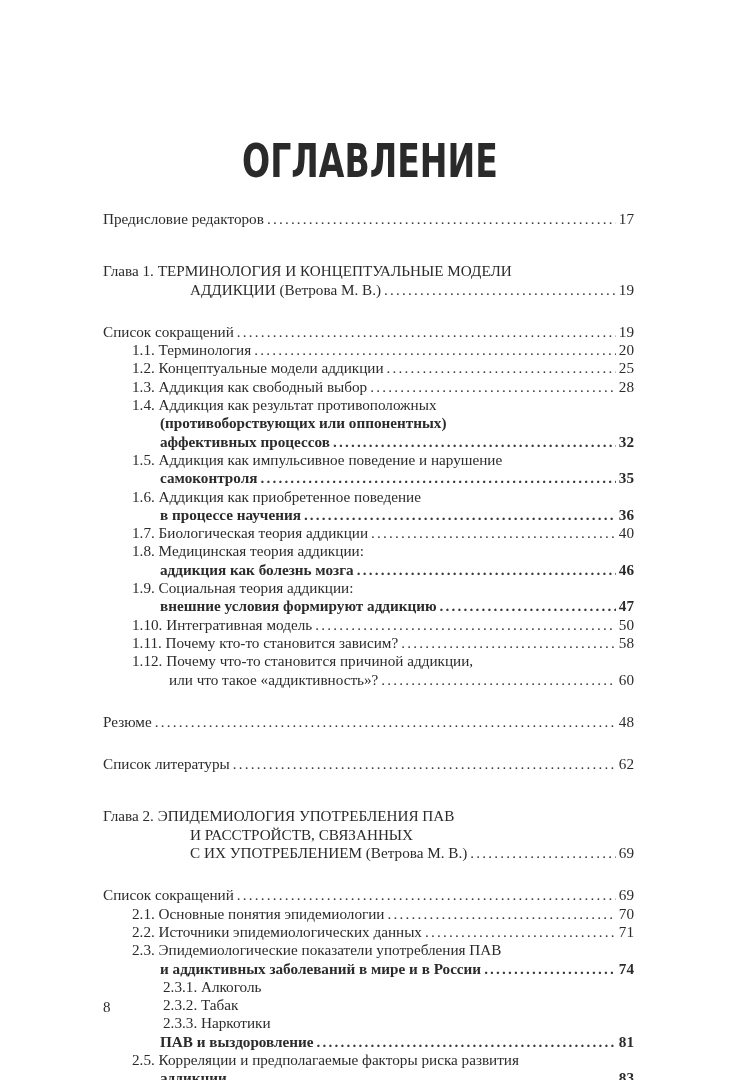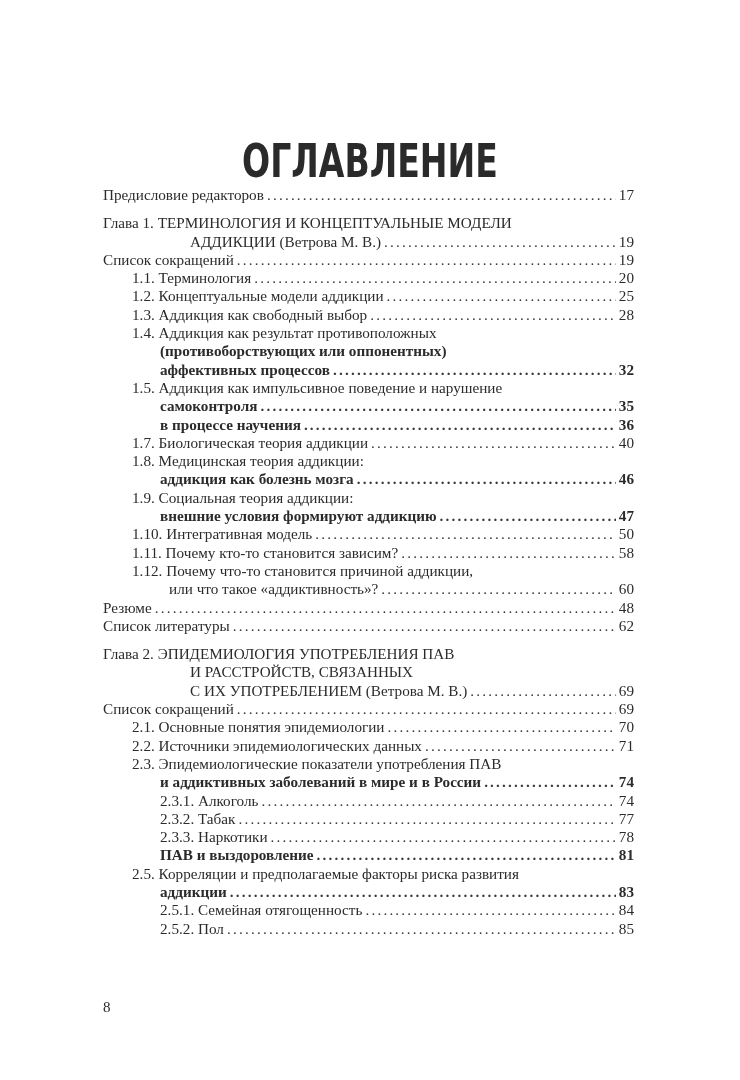--- a/index.html
+++ b/index.html
@@ -13,23 +13,23 @@
     line-height: 56px;
   }
   .toc { position: absolute; left: 103px; top: 186px; width: 531px; font-size: 15.2px; }
   .row { position: relative; height: 18.3px; line-height: 18.3px; white-space: nowrap; }
   .gap { height: 10px; }
   .entry { display: flex; align-items: baseline; }
   .entry .txt { flex: 0 0 auto; background: #fff; }
   .entry .dots { flex: 1 1 auto; overflow: hidden; white-space: nowrap; margin: 0 3px; letter-spacing: 2.2px; color: #3a3a3a; }
   .entry .dots::before { content: "................................................................................................................................................................................"; }
   .entry .pg { flex: 0 0 auto; }
-  .l0 { padding-left: 0; }
+  .l0 { padding-left: 0; margin-top: 24px; }
   .l1 { padding-left: 29px; align-items: flex-end; }
-  .l2 { padding-left: 57px; }
+  .l2 { padding-left: 57px; flex-direction: column; }
   .c-ch { padding-left: 87px; justify-content: space-between; }
   .c1 { padding-left: 57px; font-weight: bold; }
   .pagenum { position: absolute; left: 103px; top: 999px; font-size: 15px; }
 </style>
 </head>
 <body>
 
 <div class="title">ОГЛАВЛЕНИЕ</div>
 
 <div class="toc">
@@ -77,20 +77,21 @@
       <span class="pg">32</span>
     </div>
 
   <div class="row l1">1.5. Аддикция как импульсивное поведение и нарушение</div>
   <div class="row entry c1">
       <span class="txt">самоконтроля</span>
       <span class="dots"></span>
       <span class="pg">35</span>
     </div>
 
+  <div class="row l1">1.6. Аддикция как приобретенное поведение</div>
   <div class="row entry c1">
       <span class="txt">в процессе научения</span>
       <span class="dots"></span>
       <span class="pg">36</span>
     </div>
 
   <div class="row entry l1">
       <span class="txt">1.7. Биологическая теория аддикции</span>
       <span class="dots"></span>
       <span class="pg">40</span>

